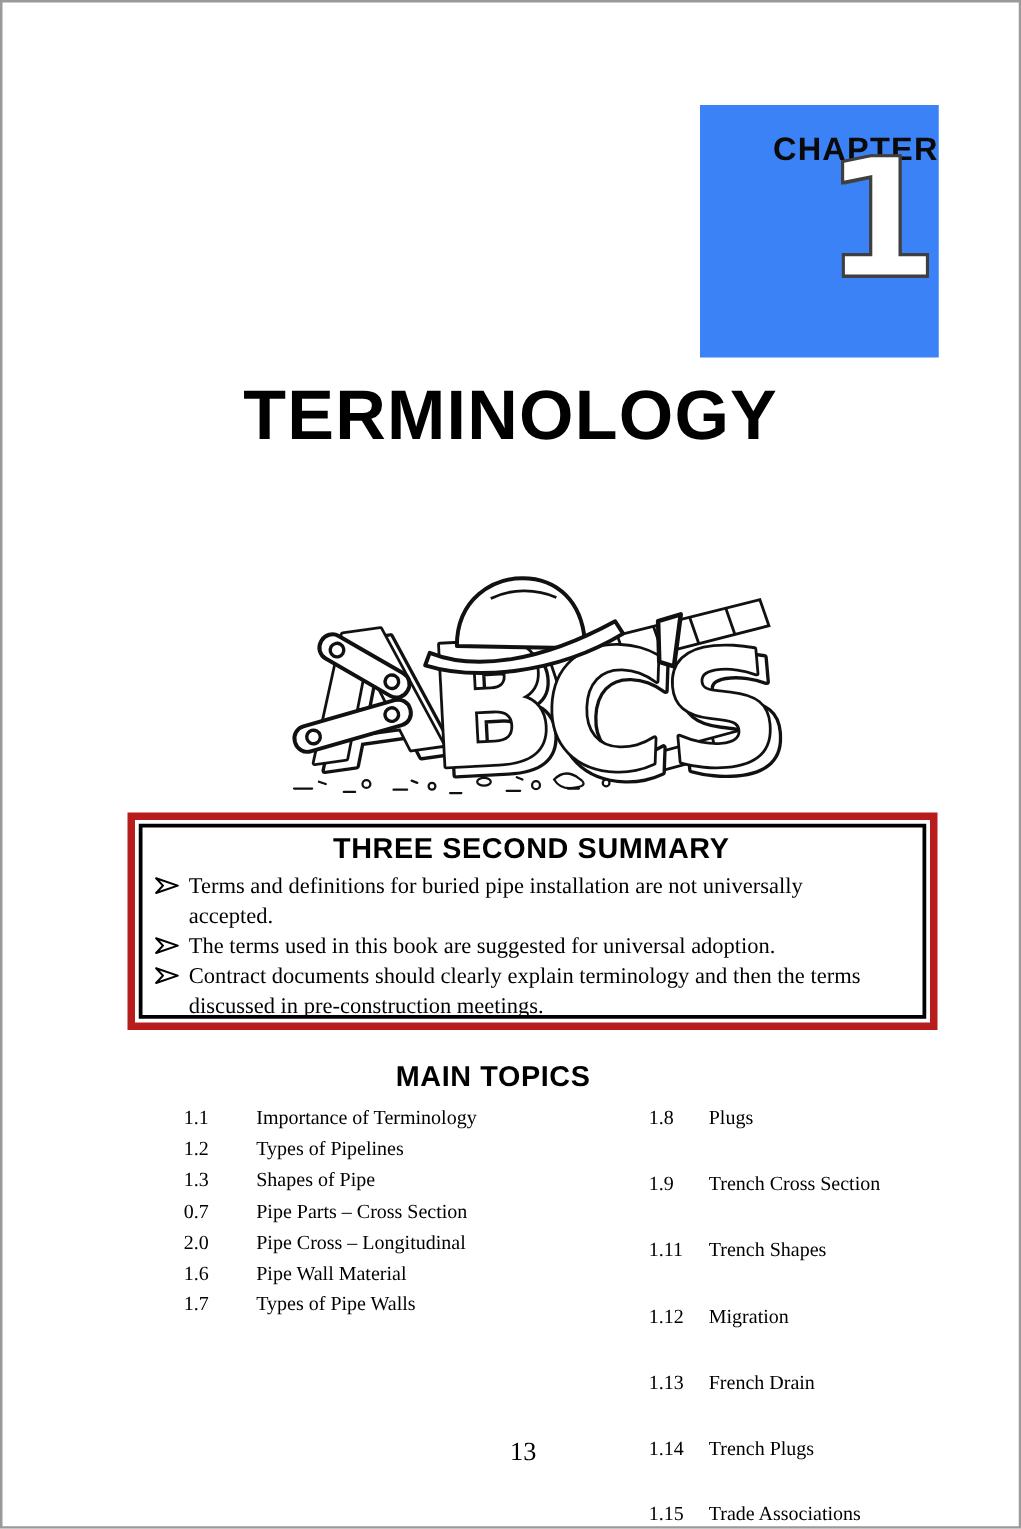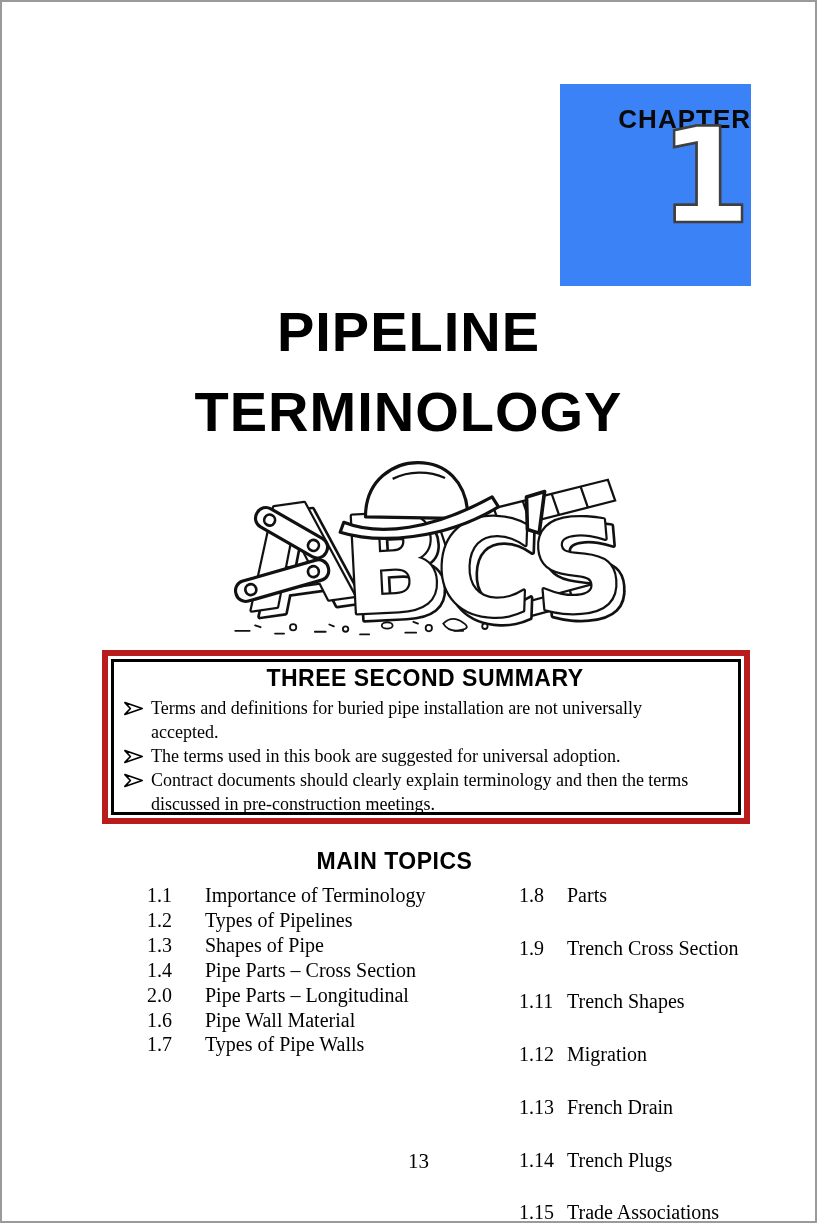--- a/index.html
+++ b/index.html
@@ -65,41 +65,40 @@
   .main-topics{position:absolute;top:846px;left:0;right:0;}
   .main-topics-title{
     text-align:center;position:relative;left:-14px;
     font-family:"Liberation Sans", sans-serif;
     font-weight:bold;font-size:23px;line-height:26px;letter-spacing:.5px;
   }
   .topics-columns{display:flex;margin-top:9px;}
   .topics-col{display:flex;flex-direction:column;}
   .topics-col.left{margin-left:145px;width:302px;}
   .topics-col.right{margin-left:70px;gap:28px;}
-  .topic-row{display:flex;font-size:20px;line-height:24.9px;}
+  .topic-row{display:flex;font-size:16px;line-height:24.9px;}
   .topics-col.left  .topic-num{width:58px;flex:0 0 58px;}
   .topics-col.right .topic-num{width:48px;flex:0 0 48px;}
   
   .page-number{
     position:absolute;top:1147px;left:0;right:0;
     text-align:center;font-size:21px;padding-left:20px;
   }
 </style>
 </head>
 <body>
 
 <div class="page">
 
   <div class="chapter-box">
     <div class="chapter-label">CHAPTER</div>
     <div class="chapter-number">1</div>
   </div>
 
   <h1 class="page-title">
-    <div>PIPELINE</div>
     <div>TERMINOLOGY</div>
   </h1>
 
   <div class="illustration">
     <svg viewBox="0 0 440 208" xmlns="http://www.w3.org/2000/svg">
 
       <g fill="#fff" stroke="#111" stroke-width="2.5">
         <path d="M232,80 L420,33 L428,56 L240,104 Z"></path>
         <path d="M262,73 l8,23 M294,65 l8,23 M326,57 l8,23 M358,49 l8,23 M390,41 l8,23"></path>
       </g>
@@ -191,40 +190,40 @@
         </div>
         <div class="topic-row">
           <span class="topic-num">1.2</span>
           <span class="topic-label">Types of Pipelines</span>
         </div>
         <div class="topic-row">
           <span class="topic-num">1.3</span>
           <span class="topic-label">Shapes of Pipe</span>
         </div>
         <div class="topic-row">
-          <span class="topic-num">1.4</span>
+          <span class="topic-num">0.7</span>
           <span class="topic-label">Pipe Parts – Cross Section</span>
         </div>
         <div class="topic-row">
           <span class="topic-num">2.0</span>
-          <span class="topic-label">Pipe Parts – Longitudinal</span>
+          <span class="topic-label">Pipe Cross – Longitudinal</span>
         </div>
         <div class="topic-row">
           <span class="topic-num">1.6</span>
           <span class="topic-label">Pipe Wall Material</span>
         </div>
         <div class="topic-row">
           <span class="topic-num">1.7</span>
           <span class="topic-label">Types of Pipe Walls</span>
         </div>
       </div>
       <div class="topics-col right">
         <div class="topic-row">
           <span class="topic-num">1.8</span>
-          <span class="topic-label">Parts</span>
+          <span class="topic-label">Plugs</span>
         </div>
         <div class="topic-row">
           <span class="topic-num">1.9</span>
           <span class="topic-label">Trench Cross Section</span>
         </div>
         <div class="topic-row">
           <span class="topic-num">1.11</span>
           <span class="topic-label">Trench Shapes</span>
         </div>
         <div class="topic-row">

